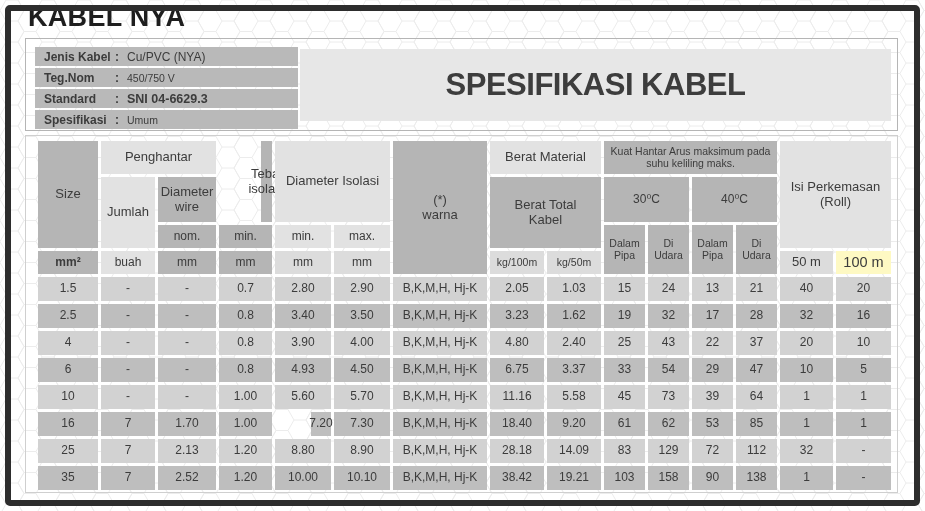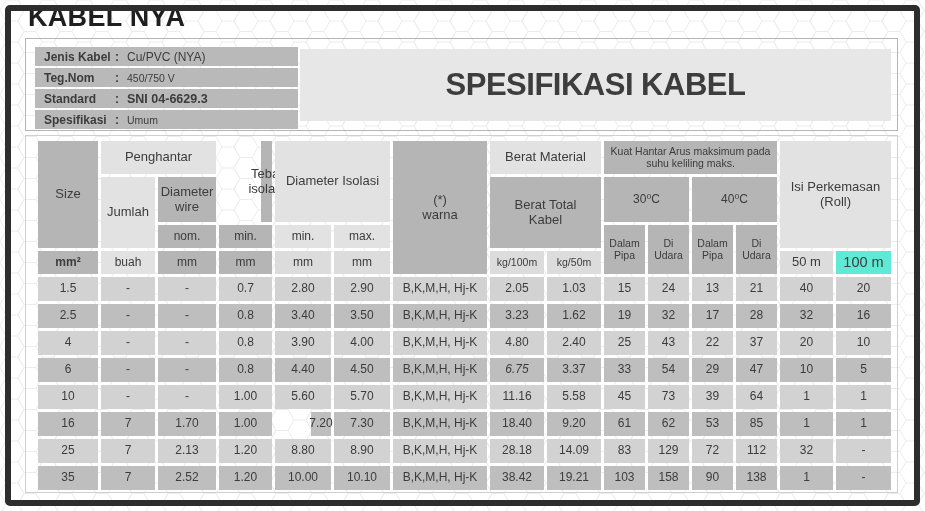--- a/index.html
+++ b/index.html
@@ -27,21 +27,21 @@
   .banner-text{font-size:31px;font-weight:bold;color:#3d3d3d;letter-spacing:-.5px;}
   
   .table-panel{position:absolute;left:25px;top:135px;width:873px;height:358px;border:1px solid #cfcfcf;z-index:2;box-sizing:border-box;}
   .grid{
     position:absolute;left:12px;top:5px;display:grid;gap:3px;
     grid-template-columns:60px 54px 58px 53px 56px 56px 94px 54px 54px 41px 41px 41px 41px 53px 55px;
     grid-template-rows:33px 45px 23px 23px repeat(8,24px);
   }
   .cell{display:flex;align-items:center;justify-content:center;text-align:center;white-space:pre-line;line-height:1.12;}
   .gray{background:#b5b5b5;}
-  .gray2{background:#5eead4;}
+  .gray2{background:#fef9c3;}
   .light{background:#e2e2e2;}
   .light2{background:#dcdcdc;}
   .rl{background:#d2d2d2;}
   .rd{background:#bebebe;}
   .f10{font-size:10.5px;}
   .f11{font-size:11.5px;}
   .f12{font-size:12px;}
   .f13{font-size:13px;}
   .f14{font-size:14.5px;}
   .bold{font-weight:bold;}
@@ -215,24 +215,24 @@
       <div class="cell dcell rl" style="grid-area: 7 / 10;">25</div>
       <div class="cell dcell rl" style="grid-area: 7 / 11;">43</div>
       <div class="cell dcell rl" style="grid-area: 7 / 12;">22</div>
       <div class="cell dcell rl" style="grid-area: 7 / 13;">37</div>
       <div class="cell dcell rl" style="grid-area: 7 / 14;">20</div>
       <div class="cell dcell rl" style="grid-area: 7 / 15;">10</div>
       <div class="cell dcell rd" style="grid-area: 8 / 1;">6</div>
       <div class="cell dcell rd" style="grid-area: 8 / 2;">-</div>
       <div class="cell dcell rd" style="grid-area: 8 / 3;">-</div>
       <div class="cell dcell rd" style="grid-area: 8 / 4;">0.8</div>
-      <div class="cell dcell rd" style="grid-area: 8 / 5;">4.40</div>
+      <div class="cell dcell rd" style="grid-area: 8 / 5;">4.93</div>
       <div class="cell dcell rd" style="grid-area: 8 / 6;">4.50</div>
       <div class="cell dcell rd f11" style="grid-area: 8 / 7;">B,K,M,H, Hj-K</div>
-      <div class="cell dcell rd" style="grid-area: 8 / 8; font-style: italic;">6.75</div>
+      <div class="cell dcell rd" style="grid-area: 8 / 8;">6.75</div>
       <div class="cell dcell rd" style="grid-area: 8 / 9;">3.37</div>
       <div class="cell dcell rd" style="grid-area: 8 / 10;">33</div>
       <div class="cell dcell rd" style="grid-area: 8 / 11;">54</div>
       <div class="cell dcell rd" style="grid-area: 8 / 12;">29</div>
       <div class="cell dcell rd" style="grid-area: 8 / 13;">47</div>
       <div class="cell dcell rd" style="grid-area: 8 / 14;">10</div>
       <div class="cell dcell rd" style="grid-area: 8 / 15;">5</div>
       <div class="cell dcell rl" style="grid-area: 9 / 1;">10</div>
       <div class="cell dcell rl" style="grid-area: 9 / 2;">-</div>
       <div class="cell dcell rl" style="grid-area: 9 / 3;">-</div>

